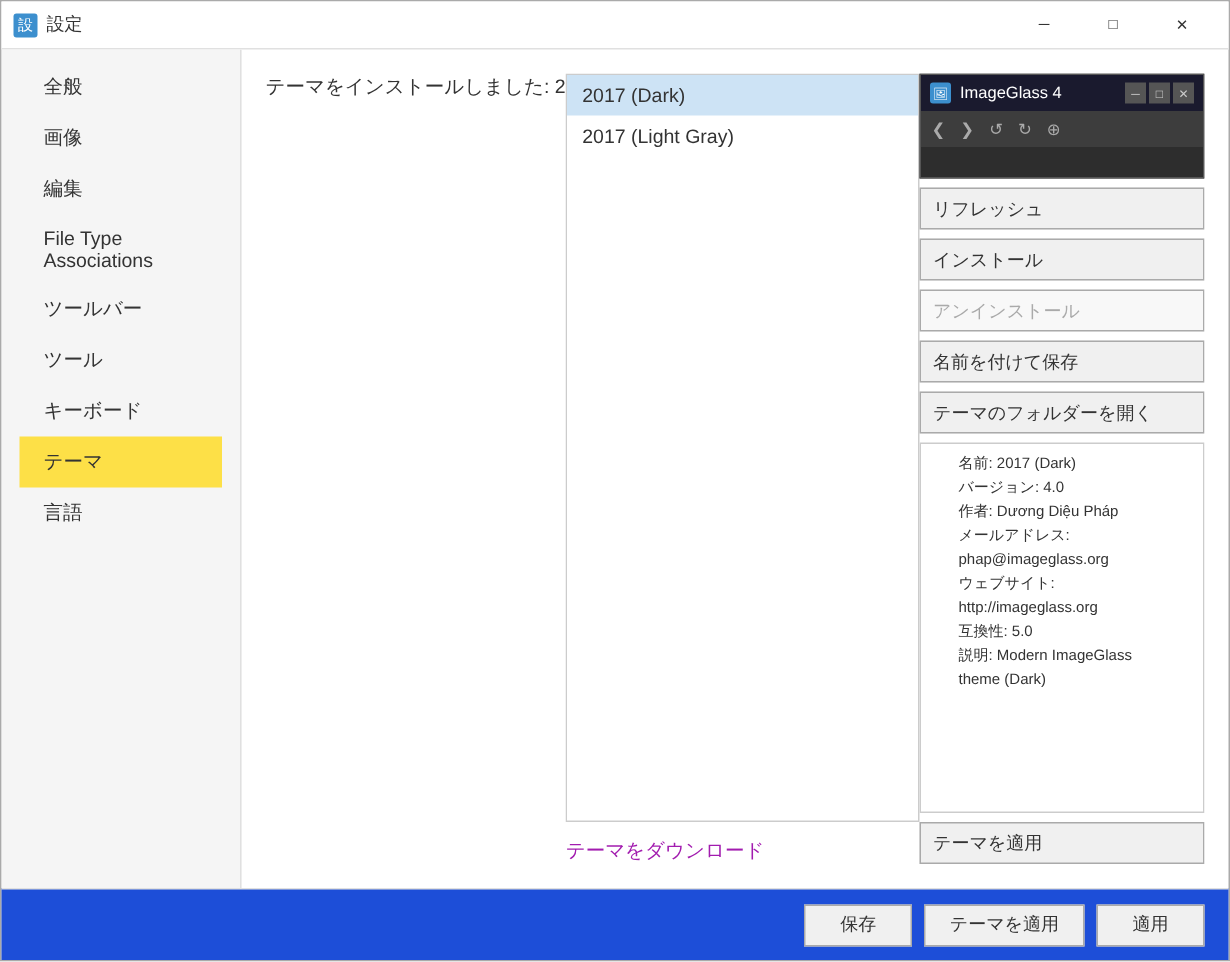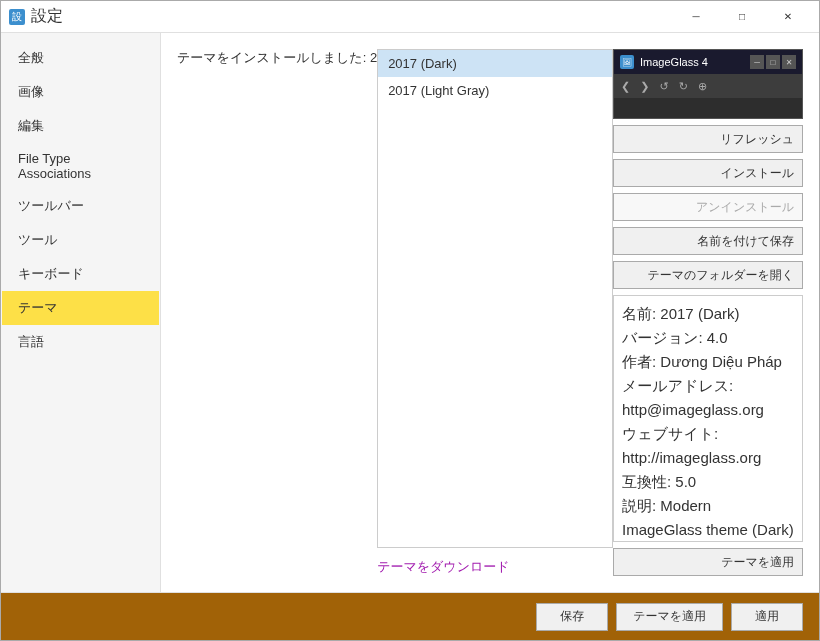--- a/index.html
+++ b/index.html
@@ -34,21 +34,21 @@
       margin-right: 6px;
       background: #3c8fce;
       border-radius: 2px;
       display: flex;
       align-items: center;
       justify-content: center;
       font-size: 10px;
       color: white;
     }
     .titlebar-title {
-      font-size: 16px;
+      font-size: 12px;
       color: #333;
       flex: 1;
     }
     .titlebar-controls {
       display: flex;
       gap: 0;
     }
     .titlebar-btn {
       width: 46px;
       height: 32px;
@@ -64,21 +64,21 @@
 
     .content {
       display: flex;
       flex: 1;
       overflow: hidden;
     }
     .sidebar {
       width: 160px;
       background: #f5f5f5;
       border-right: 1px solid #e0e0e0;
-      padding: 8px 1px;
+      padding: 8px 12px;
       flex-shrink: 0;
     }
     .sidebar-item {
       padding: 8px 16px;
       cursor: pointer;
       color: #333;
       font-size: 13px;
     }
     .sidebar-item.active { background: #fde047; }
 
@@ -195,45 +195,45 @@
     }
 
     .action-btn {
       height: 28px;
       border: 1px solid #aaa;
       background: #f0f0f0;
       cursor: pointer;
       font-size: 12px;
       color: #333;
       padding: 0 8px;
-      text-align: right;
+      text-align: left;
     }
     .action-btn:disabled { color: #aaa; cursor: default; }
     .action-btn.disabled {
       color: #aaa;
       background: #f8f8f8;
       cursor: default;
     }
 
     .info-box {
       border: 1px solid #ccc;
       background: white;
       flex: 1;
       overflow-y: auto;
-      padding: 6px 8px;
-      font-size: 15px;
+      padding: 6px 25px;
+      font-size: 10px;
       color: #333;
       line-height: 1.6;
       min-height: 0;
     }
 
     .footer {
       height: 48px;
       border-top: 1px solid #e0e0e0;
-      background: #a16207;
+      background: #1d4ed8;
       display: flex;
       align-items: center;
       justify-content: flex-end;
       padding: 0 16px;
       gap: 8px;
       flex-shrink: 0;
     }
     .footer-btn {
       height: 28px;
       min-width: 72px;
@@ -311,21 +311,21 @@
           <button class="action-btn">インストール</button>
           <button class="action-btn disabled" disabled="">アンインストール</button>
           <button class="action-btn">名前を付けて保存</button>
           <button class="action-btn">テーマのフォルダーを開く</button>
 
           <div class="info-box">
     <span>名前:</span> <span>2017 (Dark)</span><br>
     <span>バージョン:</span> <span>4.0</span><br>
     <span>作者:</span> <span>Dương Diệu Pháp</span><br>
     <span>メールアドレス:</span><br>
-    <span>http@imageglass.org</span><br>
+    <span>phap@imageglass.org</span><br>
     <span>ウェブサイト:</span><br>
     <span>http://imageglass.org</span><br>
     <span>互換性:</span> <span>5.0</span><br>
     <span>説明:</span> <span>Modern ImageGlass theme (Dark)</span>
   </div>
 
           <button class="action-btn">テーマを適用</button>
         </div>
       </div>
     </div>

